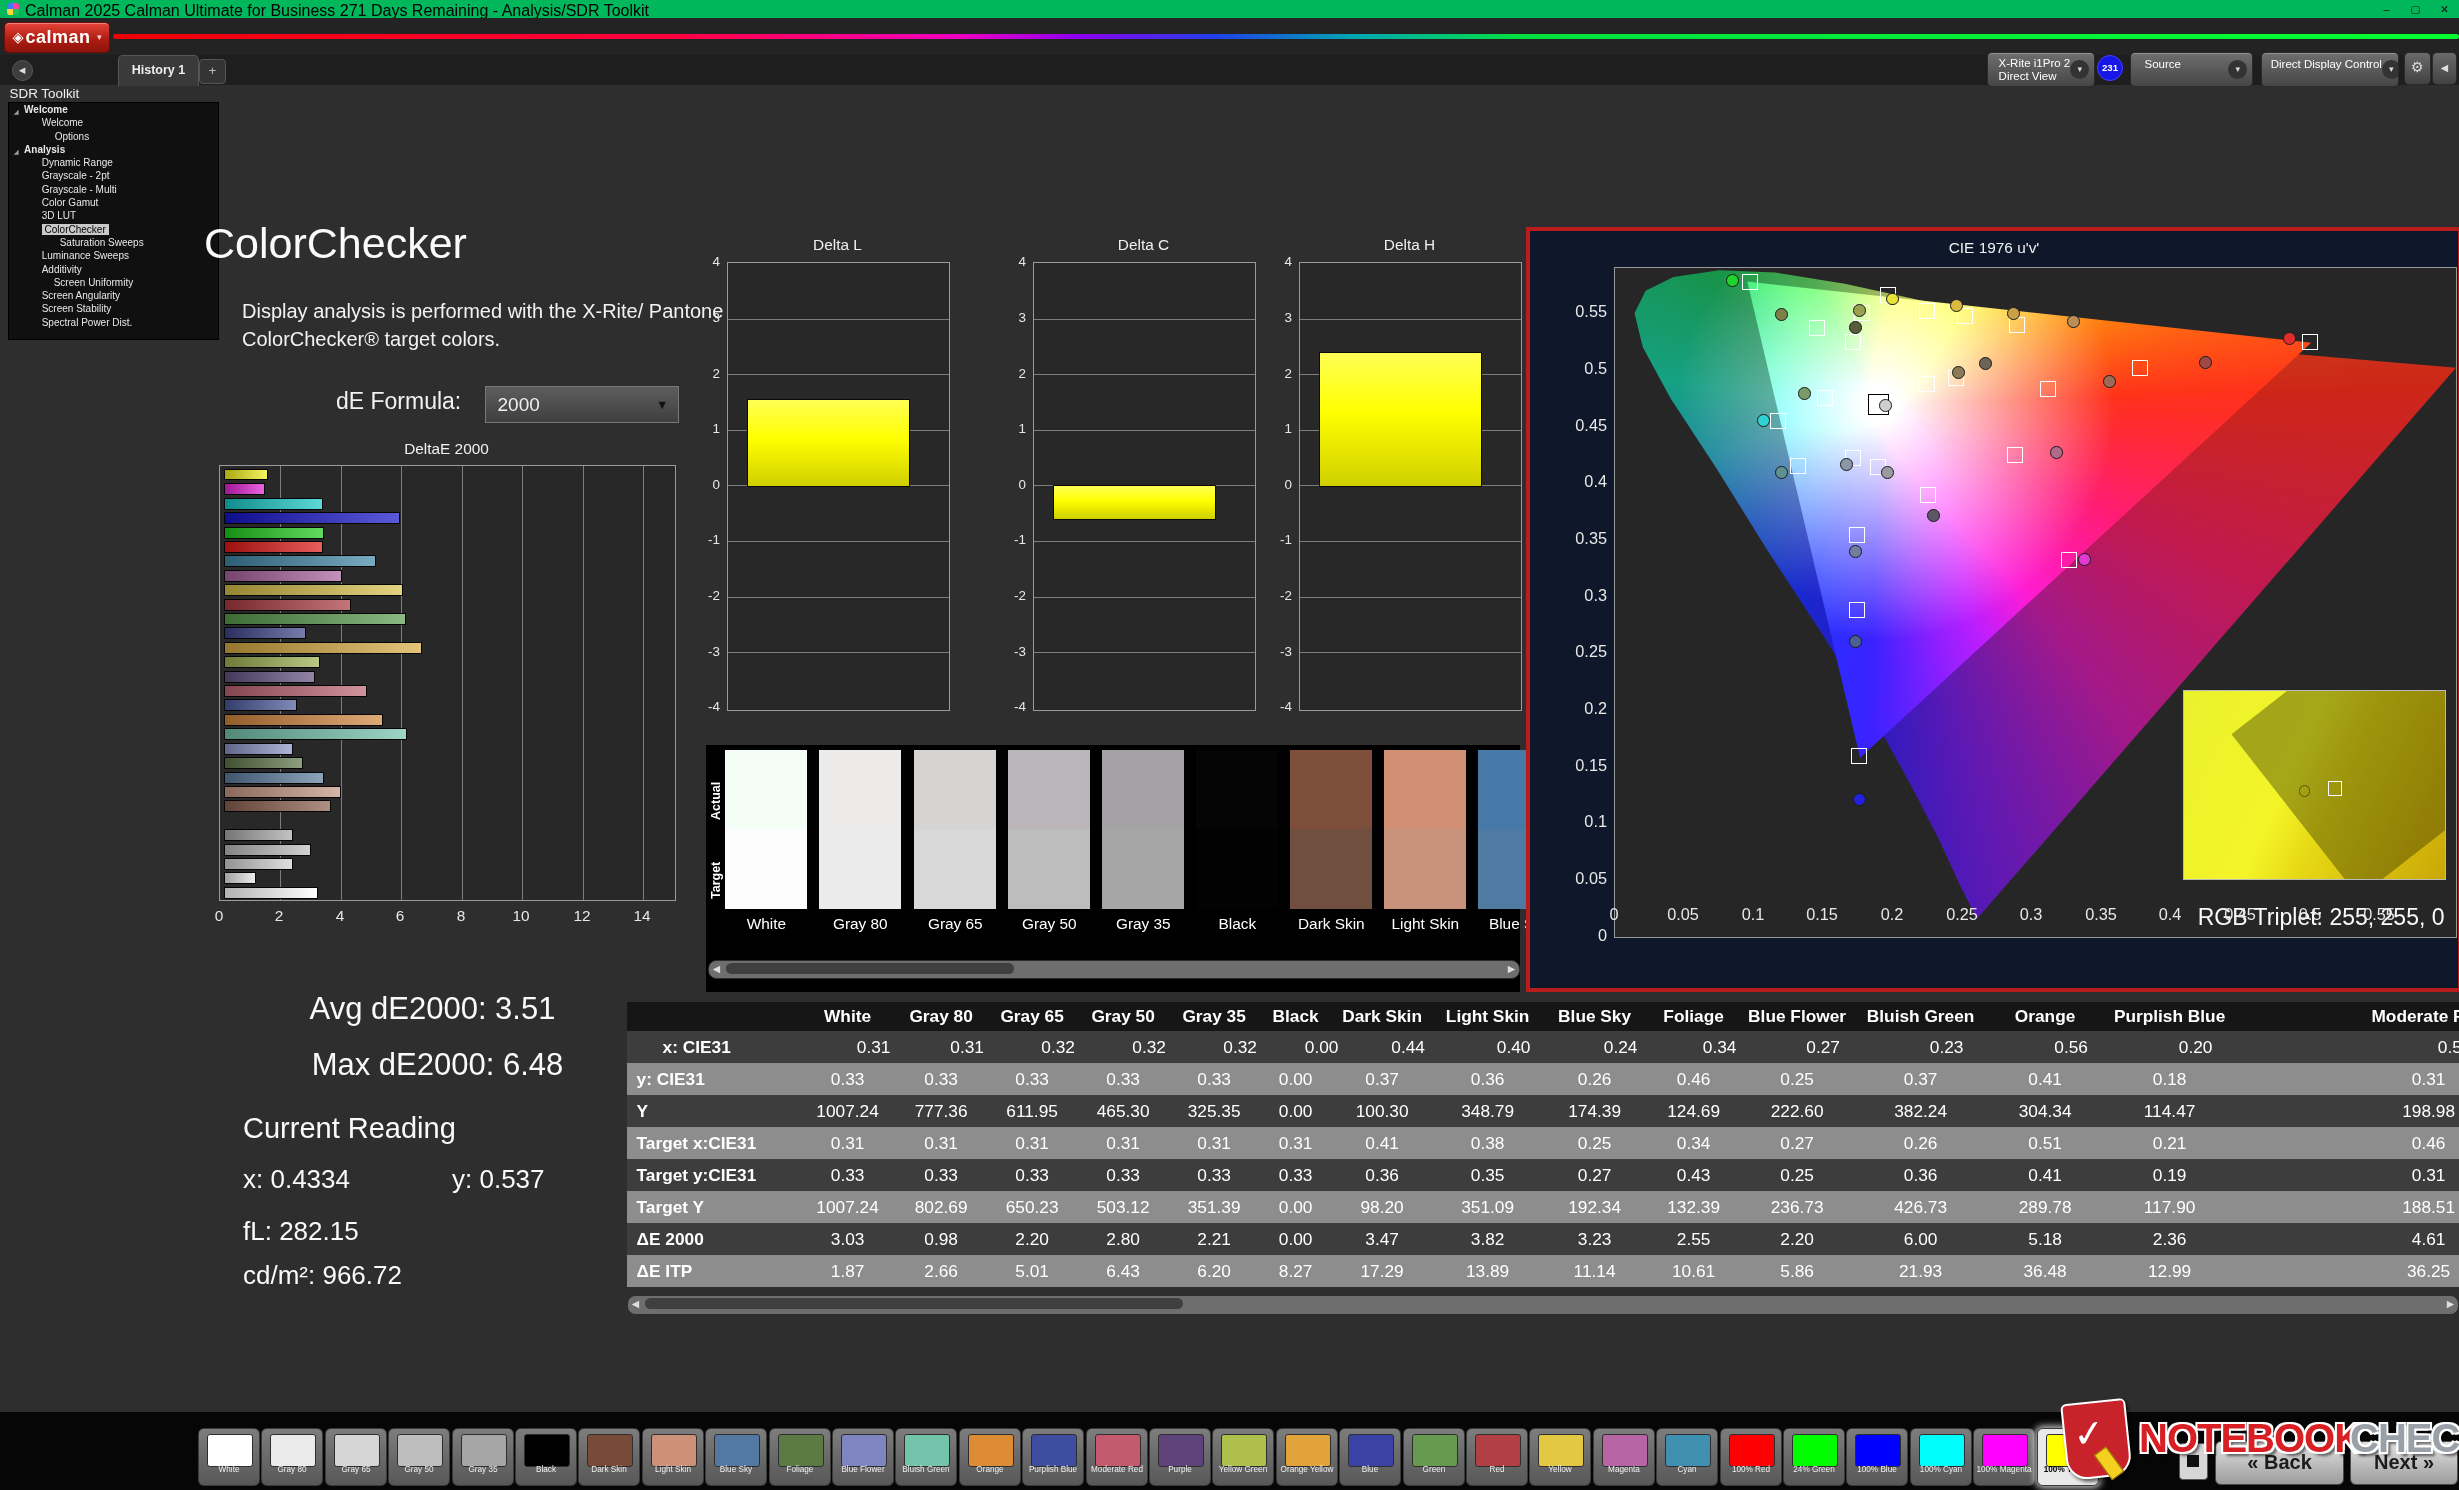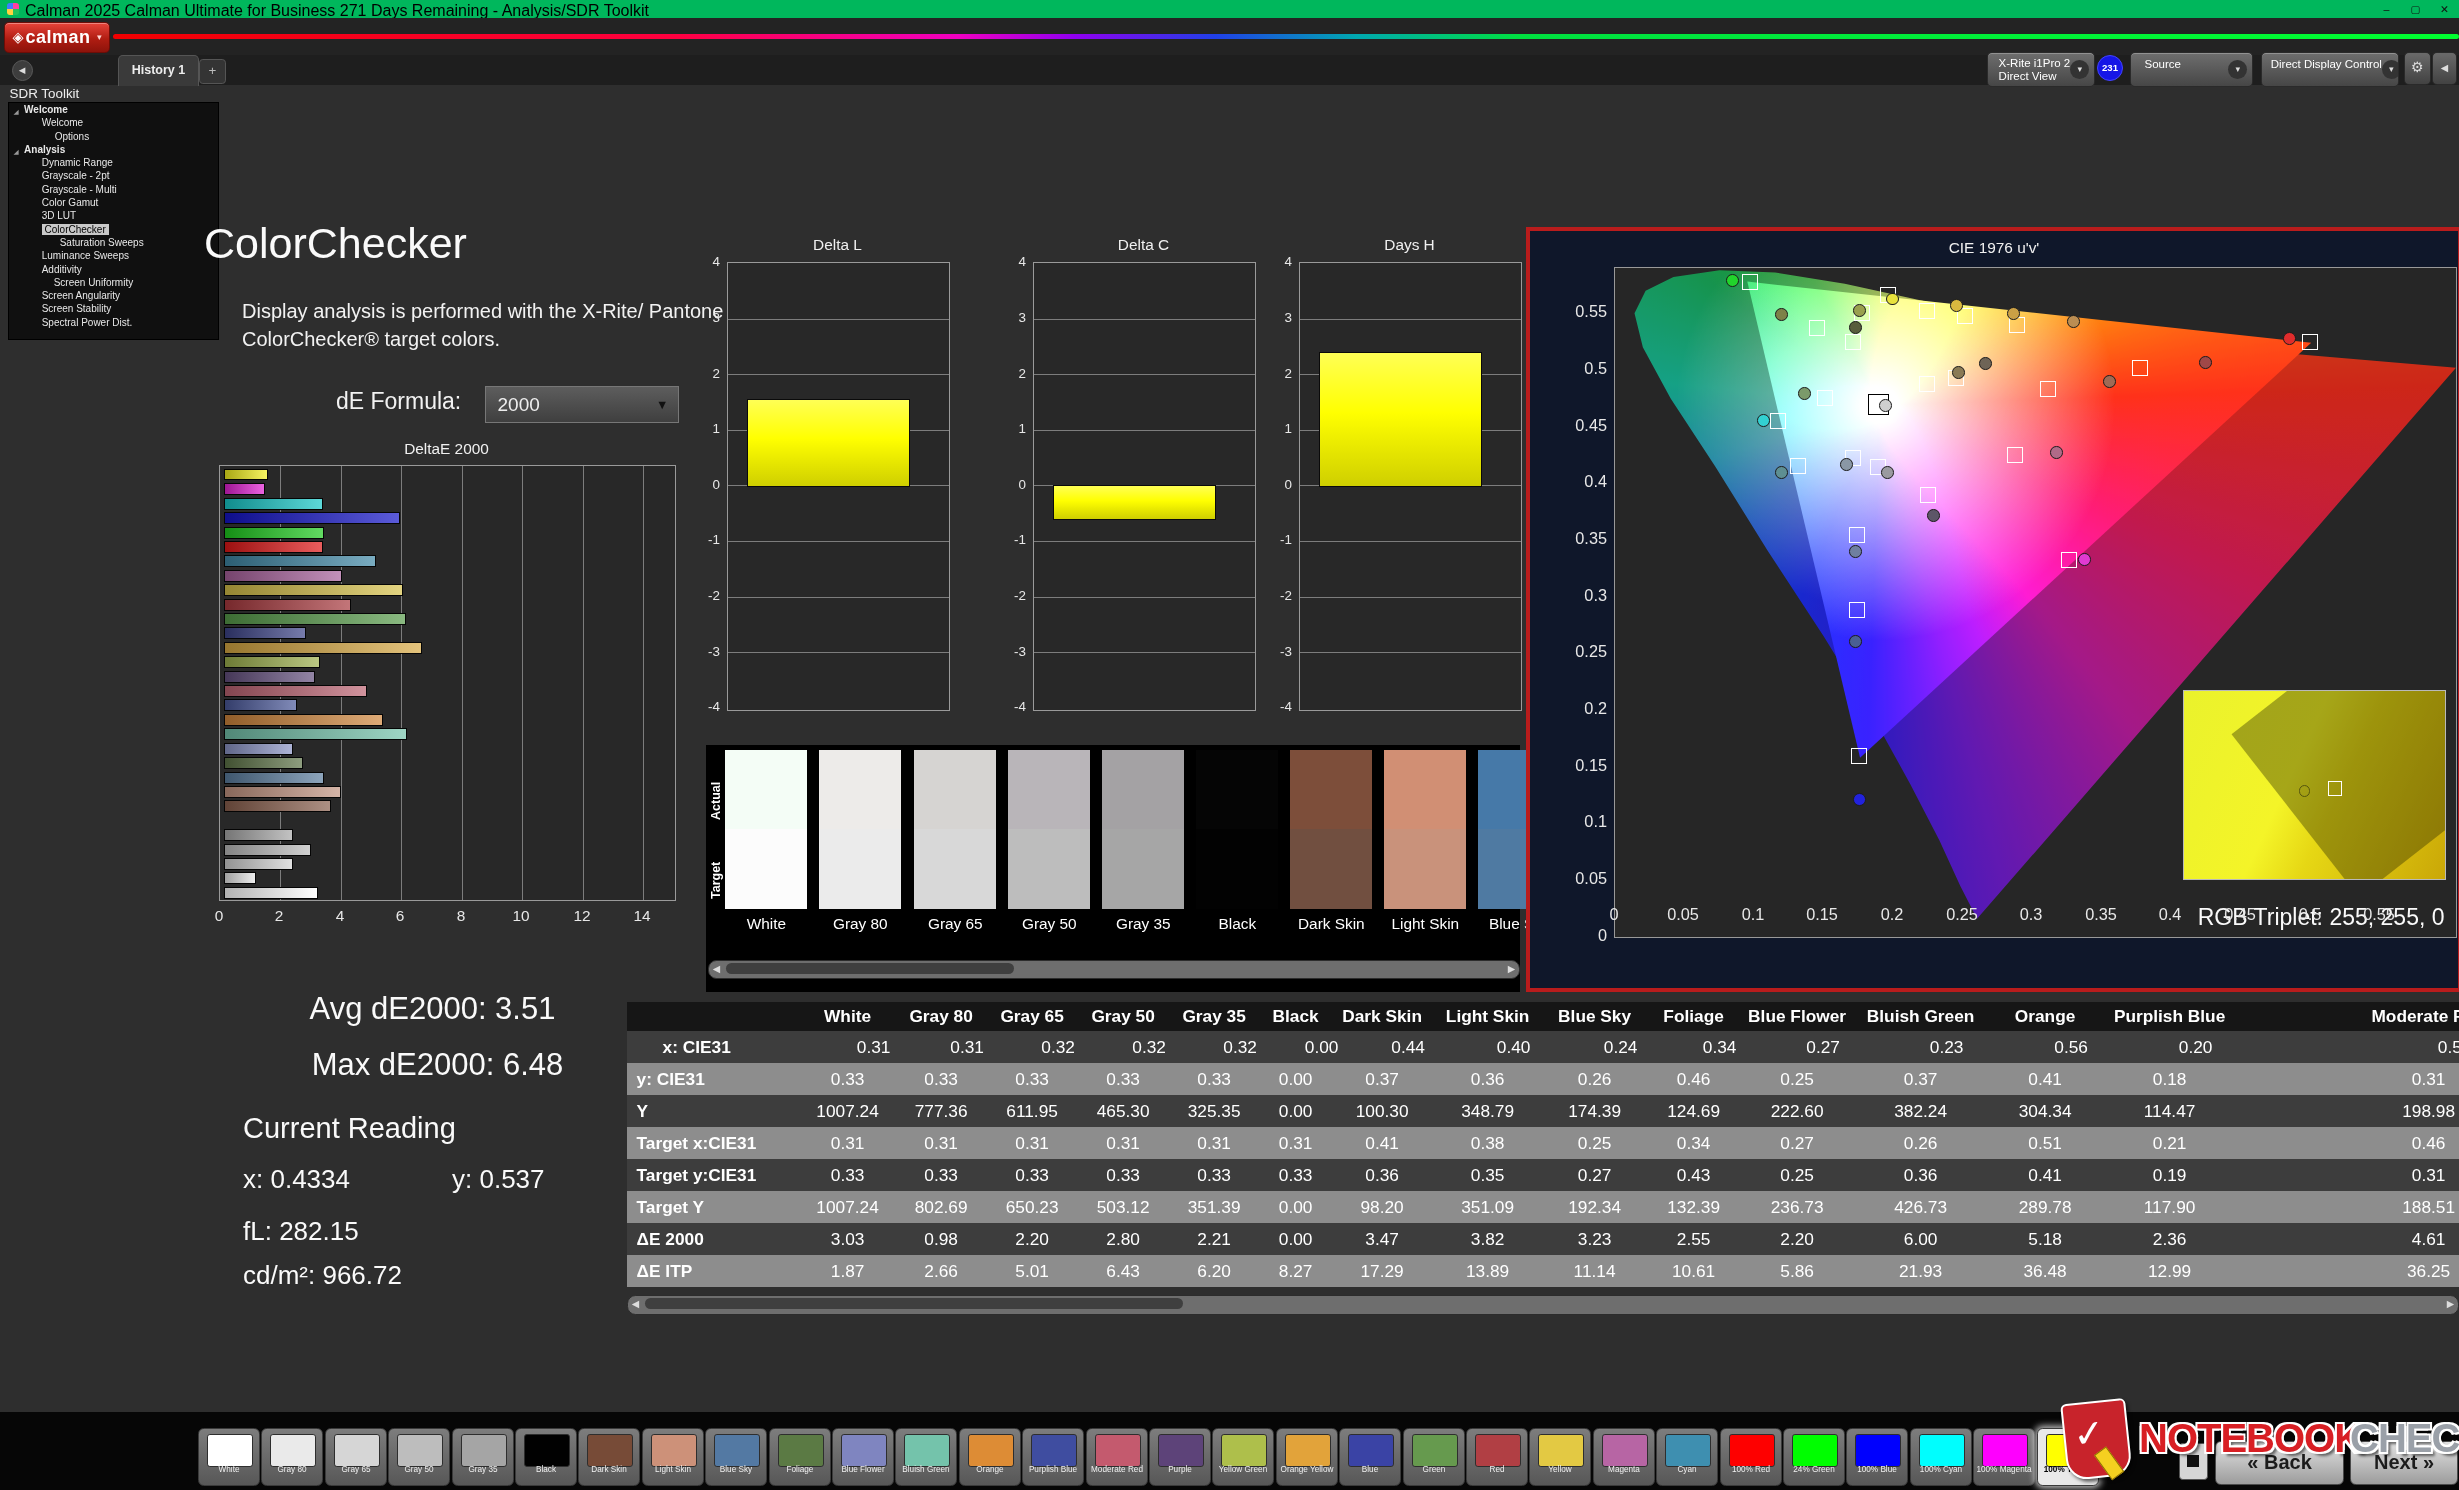--- a/index.html
+++ b/index.html
@@ -304,21 +304,21 @@
     <div class="ylab" style="left: -37px; top: 214px;">0</div>
     <div class="gridh" style="top: 278px;"></div>
     <div class="ylab" style="left: -37px; top: 269px;">-1</div>
     <div class="gridh" style="top: 334px;"></div>
     <div class="ylab" style="left: -37px; top: 325px;">-2</div>
     <div class="gridh" style="top: 389px;"></div>
     <div class="ylab" style="left: -37px; top: 381px;">-3</div>
     <div class="ylab" style="left: -37px; top: 436px;">-4</div>
     <div class="vbar" style="top: 222px; height: 33px;"></div>
   </div>
-<div class="chart-title" style="left:1299px;top:236px;width:221px;">Days H</div>
+<div class="chart-title" style="left:1299px;top:236px;width:221px;">Delta H</div>
 <div id="dh-plot" class="plot" style="left:1299px;top:262px;width:221px;height:447px;">
     <div class="ylab" style="left: -37px; top: -8.6px;">4</div>
     <div class="gridh" style="top: 56px;"></div>
     <div class="ylab" style="left: -37px; top: 47px;">3</div>
     <div class="gridh" style="top: 111px;"></div>
     <div class="ylab" style="left: -37px; top: 103px;">2</div>
     <div class="gridh" style="top: 167px;"></div>
     <div class="ylab" style="left: -37px; top: 158px;">1</div>
     <div class="gridh" style="top: 222px;"></div>
     <div class="ylab" style="left: -37px; top: 214px;">0</div>

